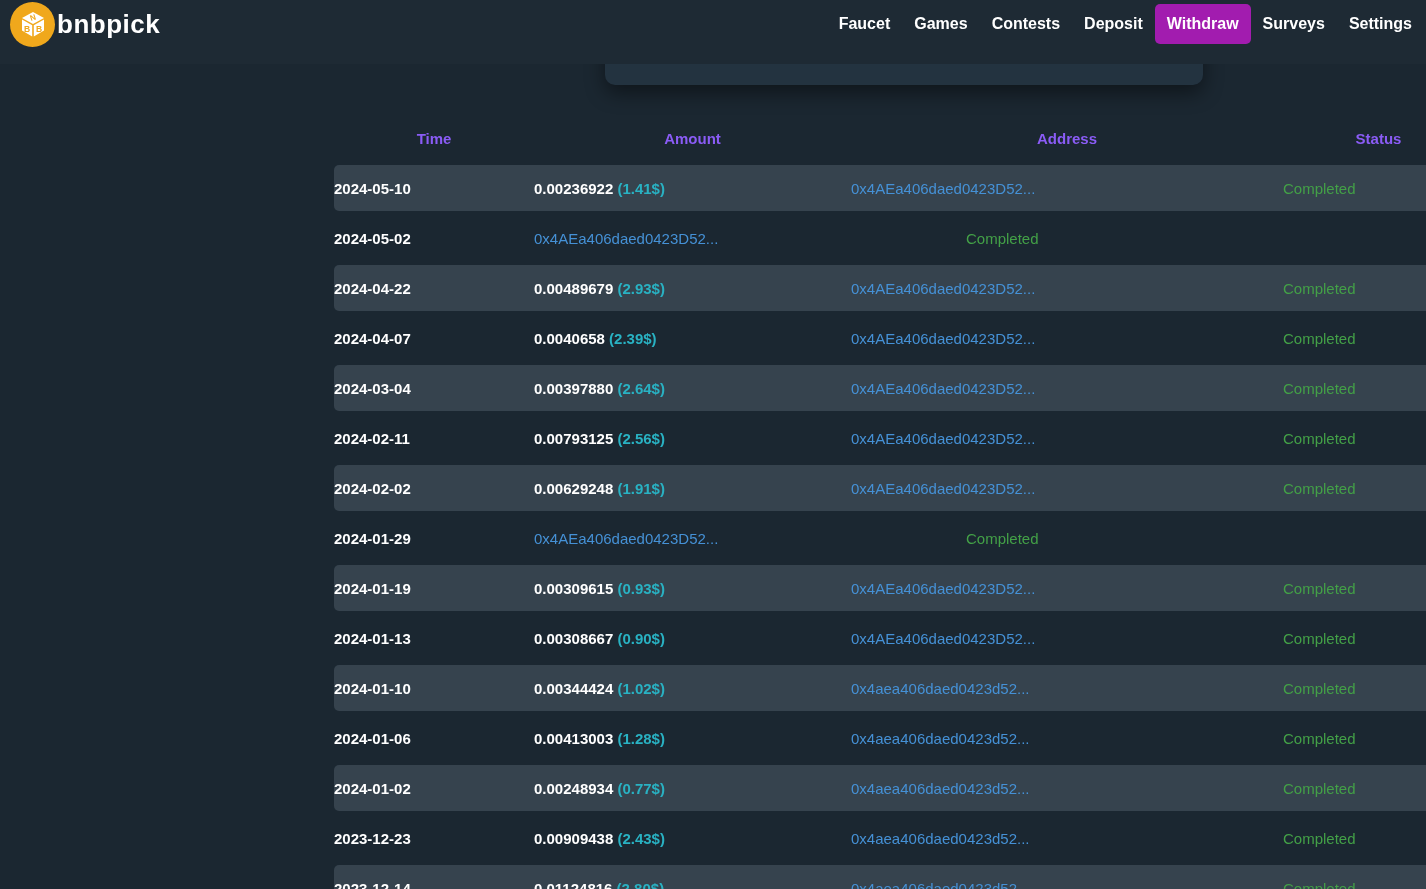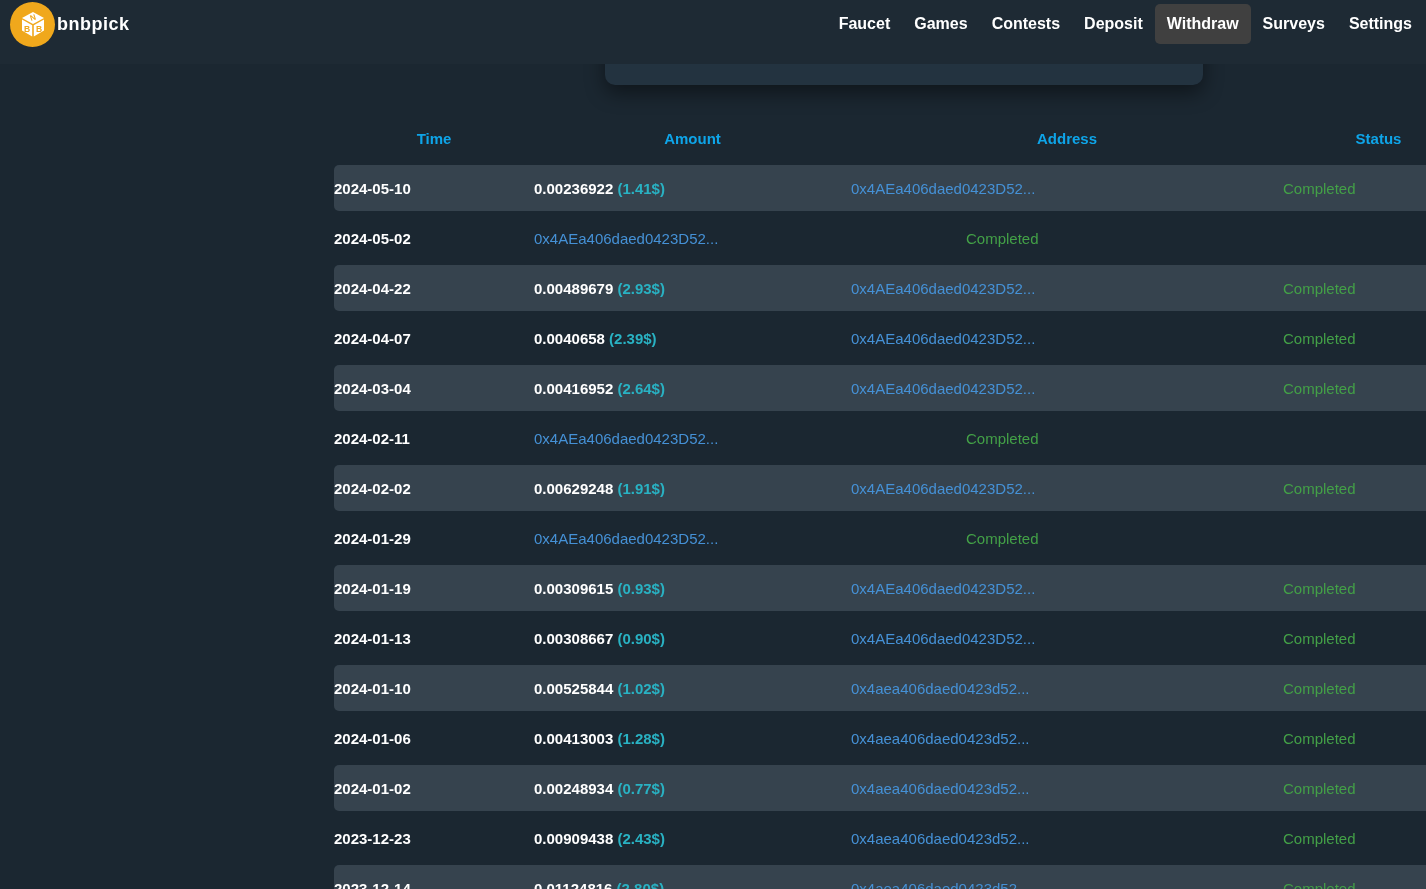--- a/index.html
+++ b/index.html
@@ -8,30 +8,30 @@
   
   .topcard{position:absolute;left:605px;top:-200px;width:598px;height:285px;background:#233340;
            border-radius:10px;box-shadow:0 8px 20px rgba(0,0,0,.45);z-index:2;}
 
   
   .navbar{position:absolute;top:0;left:0;width:1426px;height:64px;background:#1e2a34;z-index:10;
           display:flex;align-items:flex-start;box-sizing:border-box;padding:0 2px 0 10px;}
   .brand{display:flex;align-items:center;height:48px;cursor:pointer;}
   .logo-circle{width:45px;height:45px;border-radius:50%;background:#f0a81c;display:flex;
                align-items:center;justify-content:center;flex:0 0 auto;}
-  .brand-name{color:#ffffff;font-size:18px;font-weight:bold;margin-left:2px;letter-spacing:.5px;}
+  .brand-name{color:#ffffff;font-size:26px;font-weight:bold;margin-left:2px;letter-spacing:.5px;}
   .nav{margin-left:auto;display:flex;align-items:center;height:48px;}
   .nav-item{color:#ffffff;font-weight:bold;font-size:16px;padding:11px 12px;border-radius:5px;
             text-decoration:none;cursor:pointer;white-space:nowrap;}
-  .nav-item.active{background:#404040;}
+  .nav-item.active{background:#a21caf;}
 
   
   .table{position:absolute;left:334px;top:113px;width:1140px;z-index:3;}
   .thead{display:flex;height:50px;align-items:center;}
-  .th{color:#0ea5e9;font-weight:bold;font-size:15px;text-align:center;}
+  .th{color:#8b5cf6;font-weight:bold;font-size:15px;text-align:center;}
   .col-time{width:200px;}
   .col-amount{width:317px;}
   .col-address{width:432px;}
   .col-status{width:191px;}
   .trow{display:flex;height:50px;align-items:center;position:relative;}
   .trow.stripe::before{content:'';position:absolute;left:0;right:0;top:2px;bottom:2px;
                        background:#36434e;border-radius:5px;}
   .cell{position:relative;text-align:left;z-index:1;font-size:15px;}
   .cell.time{color:#ffffff;font-weight:bold;}
   .cell.amount{color:#ffffff;font-weight:bold;}
@@ -97,26 +97,27 @@
           <div class="cell status col-status"><span>Completed</span></div>
         </div>
         <div class="trow">
           <div class="cell time col-time">2024-04-07</div>
           <div class="cell amount col-amount"><span>0.0040658</span> <span class="usd">(2.39$)</span></div>
           <div class="cell addr col-address"><a>0x4AEa406daed0423D52...</a></div>
           <div class="cell status col-status"><span>Completed</span></div>
         </div>
         <div class="trow stripe">
           <div class="cell time col-time">2024-03-04</div>
-          <div class="cell amount col-amount"><span>0.00416952</span> <span class="usd">(2.64$)</span></div>
+          <div class="cell amount col-amount"><span>0.00397880</span> <span class="usd">(2.64$)</span></div>
           <div class="cell addr col-address"><a>0x4AEa406daed0423D52...</a></div>
           <div class="cell status col-status"><span>Completed</span></div>
         </div>
         <div class="trow">
           <div class="cell time col-time">2024-02-11</div>
+          <div class="cell amount col-amount"><span>0.00793125</span> <span class="usd">(2.56$)</span></div>
           <div class="cell addr col-address"><a>0x4AEa406daed0423D52...</a></div>
           <div class="cell status col-status"><span>Completed</span></div>
         </div>
         <div class="trow stripe">
           <div class="cell time col-time">2024-02-02</div>
           <div class="cell amount col-amount"><span>0.00629248</span> <span class="usd">(1.91$)</span></div>
           <div class="cell addr col-address"><a>0x4AEa406daed0423D52...</a></div>
           <div class="cell status col-status"><span>Completed</span></div>
         </div>
         <div class="trow">
@@ -131,21 +132,21 @@
           <div class="cell status col-status"><span>Completed</span></div>
         </div>
         <div class="trow">
           <div class="cell time col-time">2024-01-13</div>
           <div class="cell amount col-amount"><span>0.00308667</span> <span class="usd">(0.90$)</span></div>
           <div class="cell addr col-address"><a>0x4AEa406daed0423D52...</a></div>
           <div class="cell status col-status"><span>Completed</span></div>
         </div>
         <div class="trow stripe">
           <div class="cell time col-time">2024-01-10</div>
-          <div class="cell amount col-amount"><span>0.00525844</span> <span class="usd">(1.02$)</span></div>
+          <div class="cell amount col-amount"><span>0.00344424</span> <span class="usd">(1.02$)</span></div>
           <div class="cell addr col-address"><a>0x4aea406daed0423d52...</a></div>
           <div class="cell status col-status"><span>Completed</span></div>
         </div>
         <div class="trow">
           <div class="cell time col-time">2024-01-06</div>
           <div class="cell amount col-amount"><span>0.00413003</span> <span class="usd">(1.28$)</span></div>
           <div class="cell addr col-address"><a>0x4aea406daed0423d52...</a></div>
           <div class="cell status col-status"><span>Completed</span></div>
         </div>
         <div class="trow stripe">

